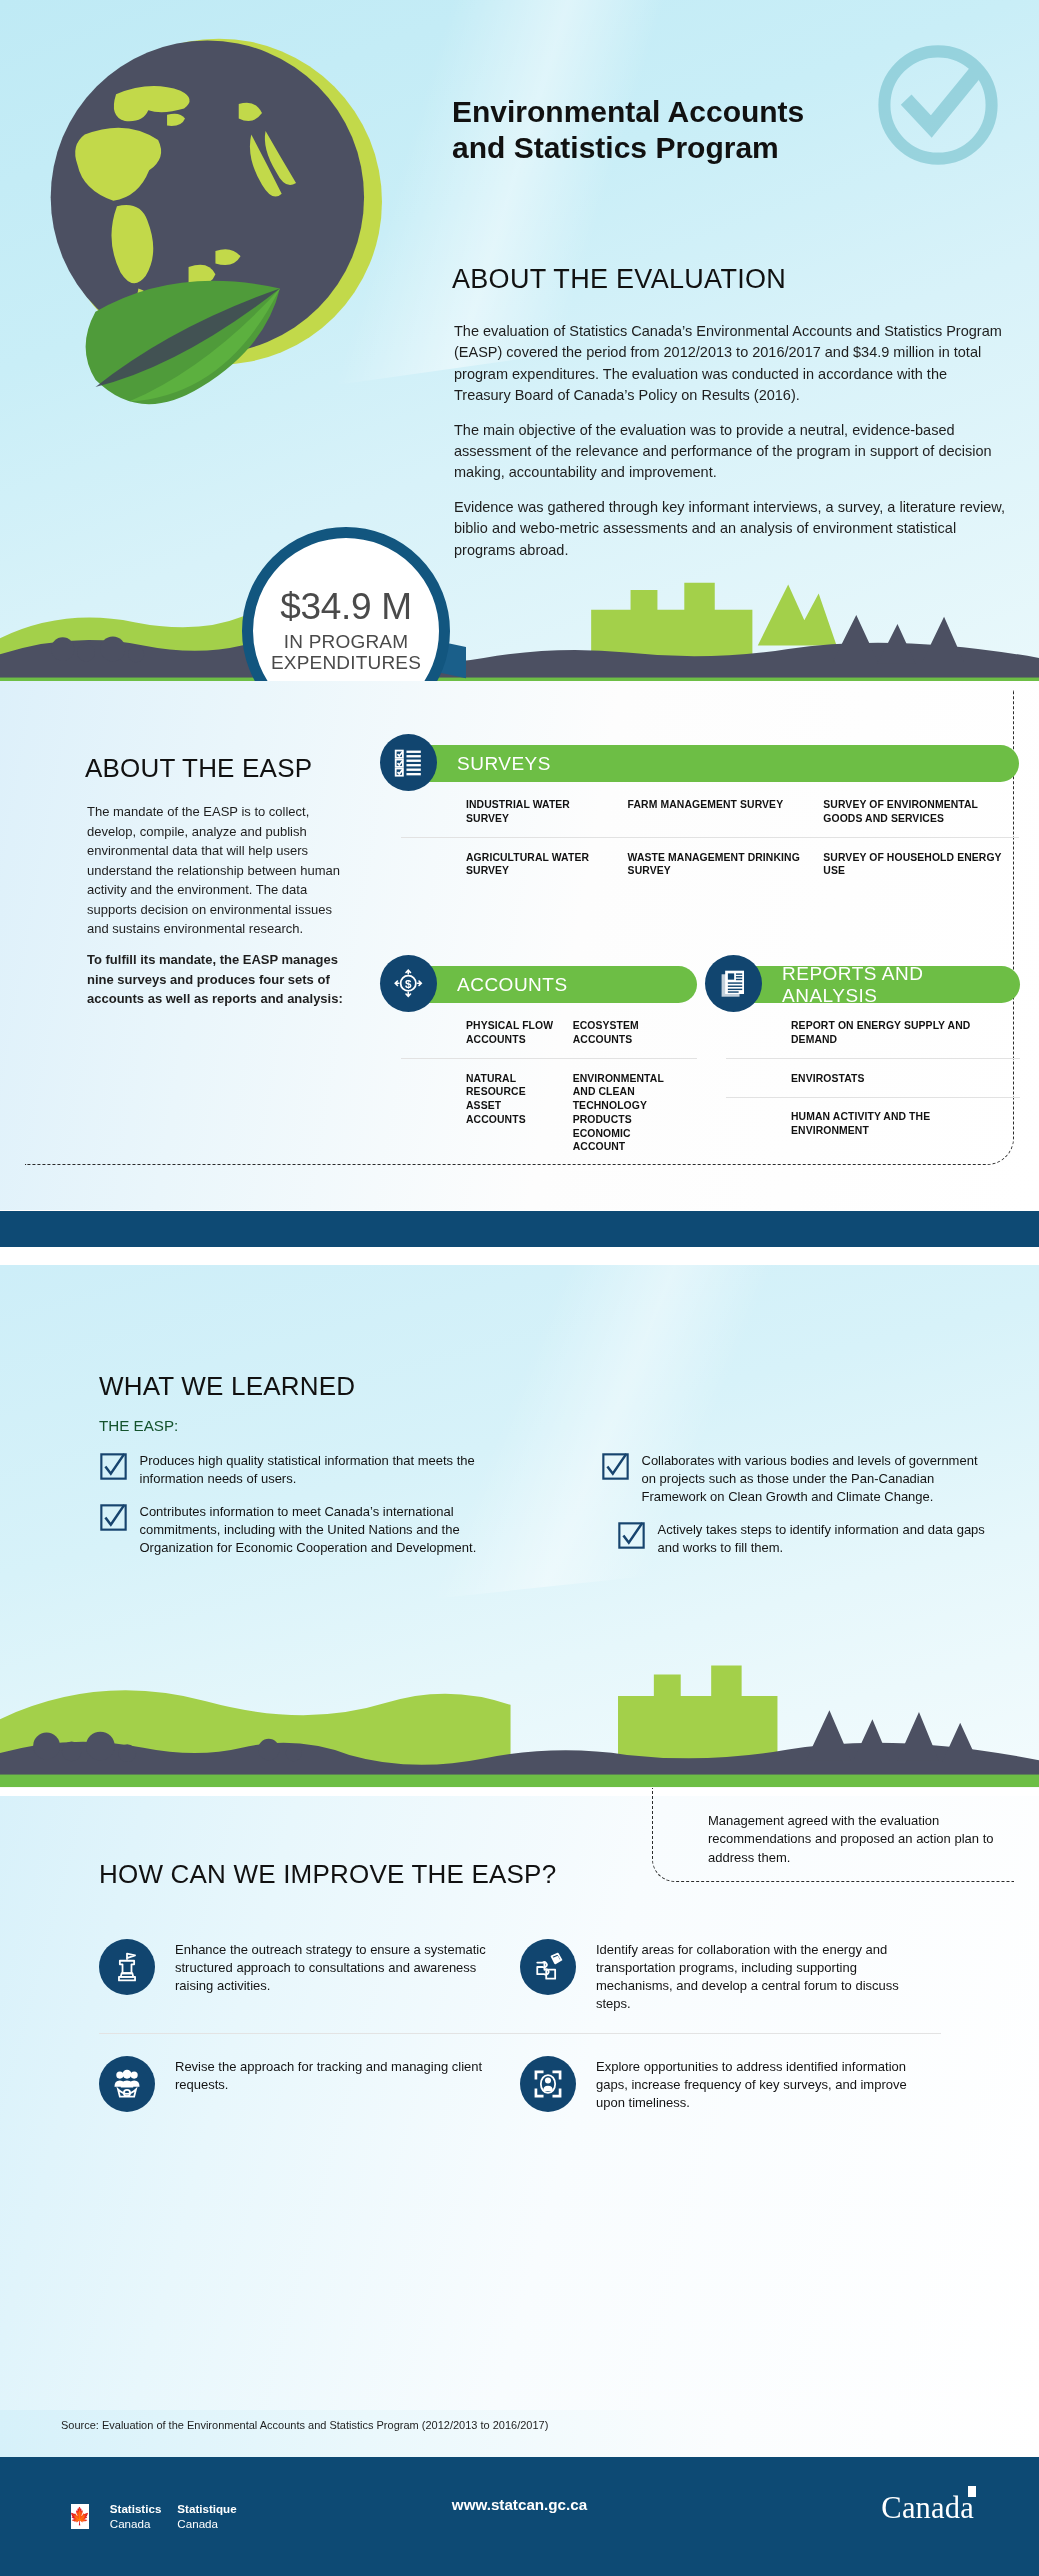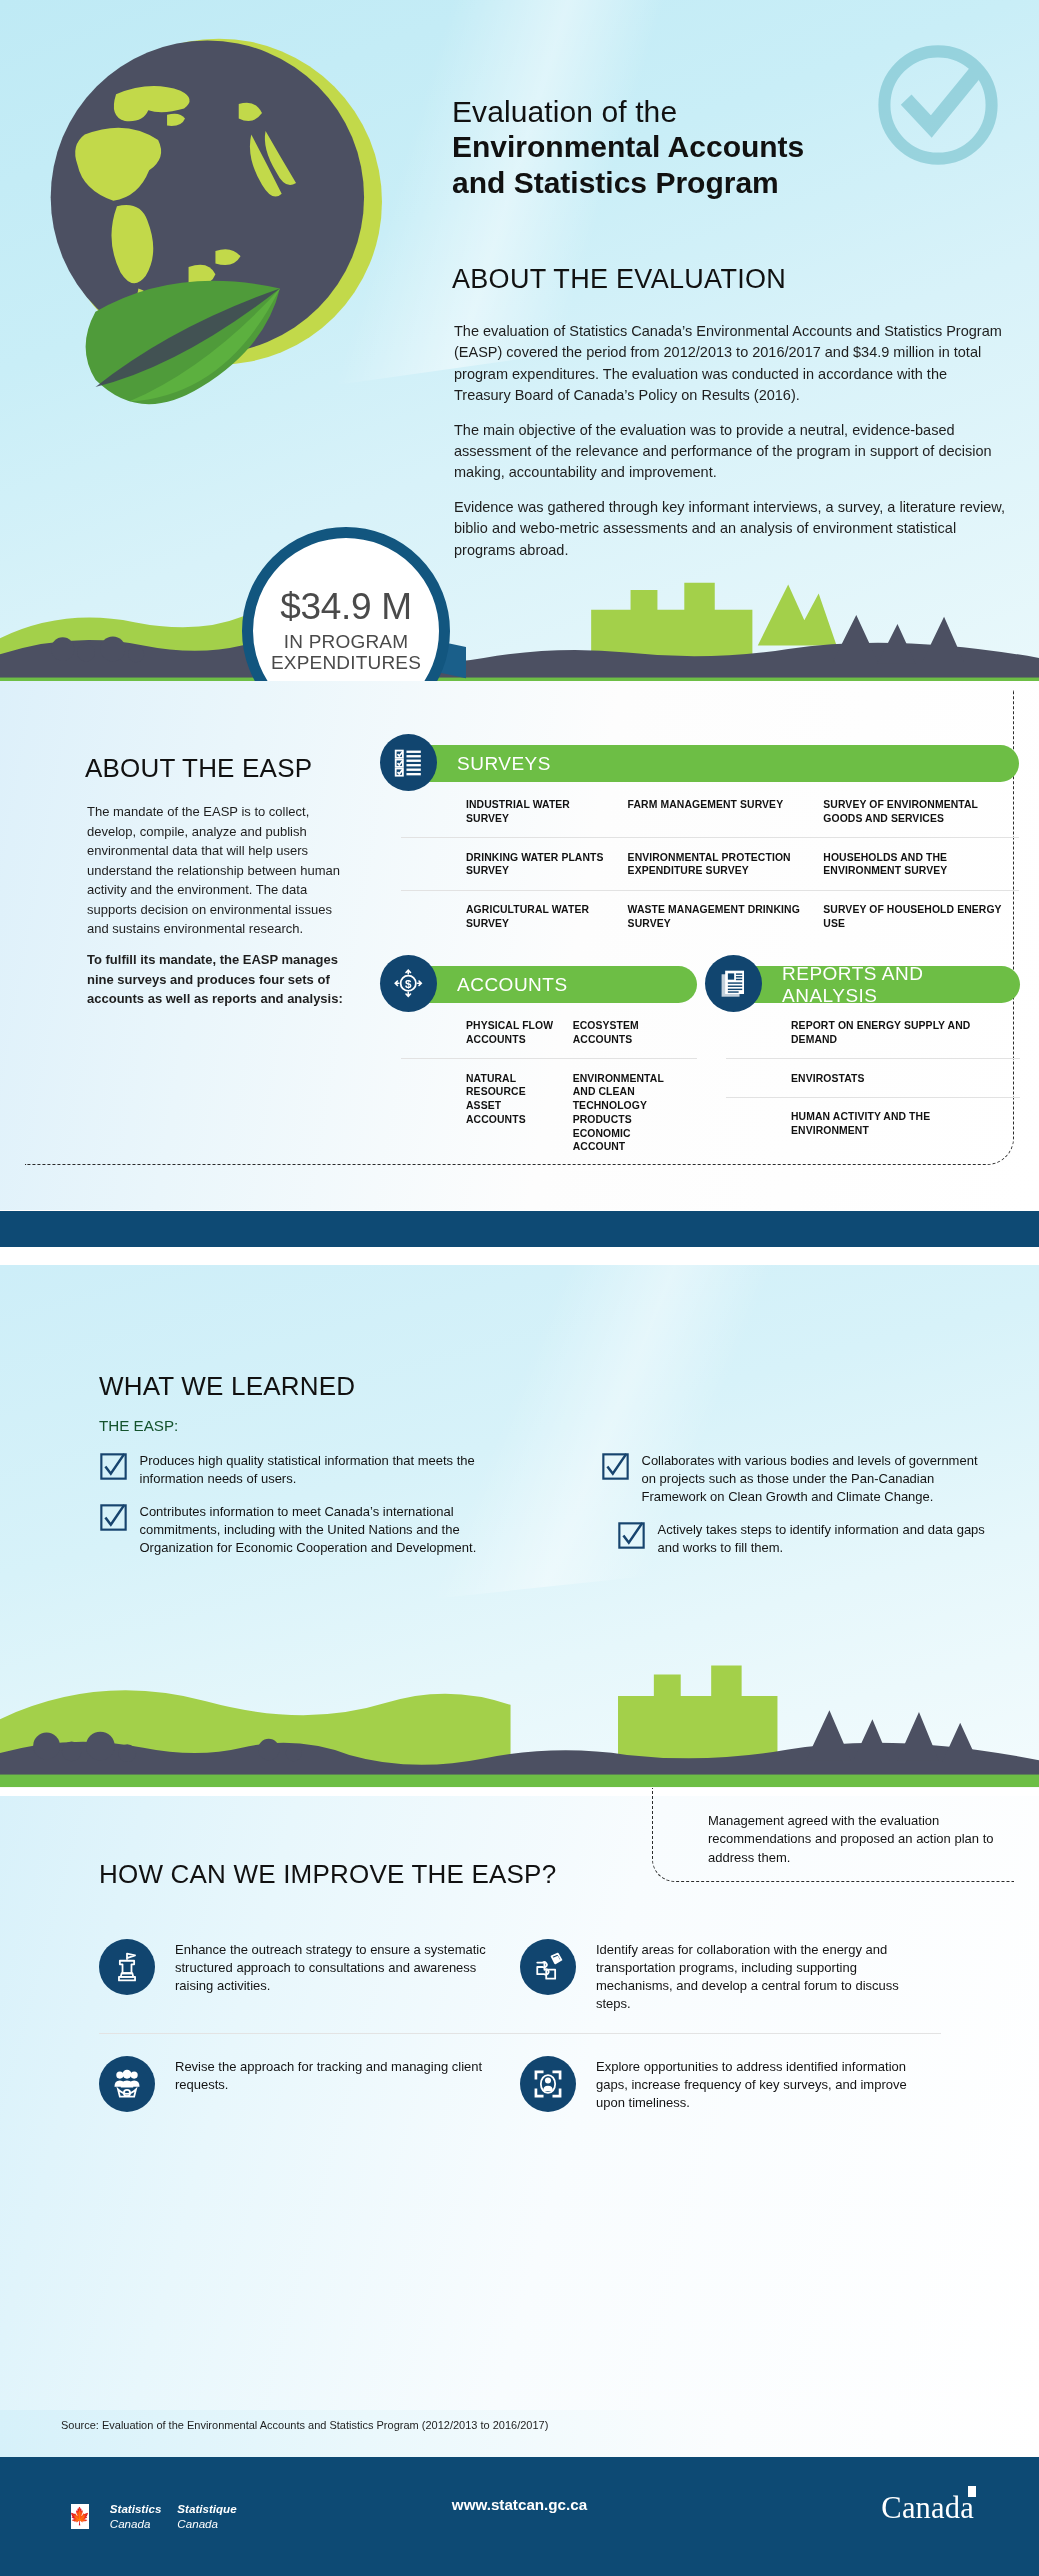--- a/index.html
+++ b/index.html
@@ -140,21 +140,21 @@
   .footer{
     position:absolute; left:0; top:2457px; width:1039px; height:119px; background:#0d4a74;
     display:flex; align-items:center;
   }
   .wordmark{ display:flex; align-items:center; margin-left:61px;}
   .flagbox{ width:38px; height:25px; background:#fff; position:relative; margin-right:10.8px;
             display:flex; align-items:center; justify-content:center;}
   .flagbox:before,.flagbox:after{ content:""; position:absolute; top:0; width:10px; height:25px; background:#0d4a74;}
   .flagbox:before{ left:0;} .flagbox:after{ right:0;}
   .maple{ color:#fff; font-size:17px; line-height:1; position:relative; z-index:2;}
-  .wm-txt{ color:#fff; font-size:11.6px; line-height:1.25; margin-right:16px;font-style:italic;}
+  .wm-txt{ color:#fff; font-size:11.6px; line-height:1.25; margin-right:16px;}
   .wm-txt b{ font-weight:700;}
   .foot-url{ position:absolute; left:0; right:0; text-align:center; top:39px; color:#fff; font-size:15.2px; font-weight:700;}
   .canada-wm{ position:absolute; right:65px; top:34px; color:#fff; font-size:30.5px;
               font-family:"Liberation Serif", serif; letter-spacing:0.2px;}
   .canada-flag{ position:absolute; right:59px; top:29px; width:15.2px; height:10.8px; background:#fff;}
   .canada-flag:before,.canada-flag:after{ content:""; position:absolute; top:0; width:3.6px; height:10.8px; background:#0d4a74;}
   .canada-flag:before{ left:0;} .canada-flag:after{ right:0;}
 </style>
 </head>
 <body>
@@ -181,21 +181,20 @@
       <path d="M232 86 q18 -6 26 10 q-10 14 -26 6z"></path>
       <path d="M246 120 q18 34 34 66 q-10 10 -22 -10 q-18 -30 -12 -56z"></path>
       <path d="M262 116 q16 28 34 58 q-12 8 -22 -12 q-16 -26 -12 -46z"></path>
     </g>
     <path d="M72 318 q90 -52 206 -26 q-16 66 -88 110 q-68 42 -118 -8 q-22 -36 0 -76z" fill="#4f9b3a"></path>
     <path d="M278 292 q-120 42 -206 110 q96 -24 206 -110z" fill="#3f4558" opacity=".85"></path>
     <path d="M278 292 q-80 88 -168 126 q108 -6 168 -126z" fill="#5cb03f"></path>
   </svg>
 
   <div class="title-block">
-    <div class="title-line1">Evaluation of the</div>
     <div class="title-line2">Environmental Accounts</div>
     <div class="title-line2">and Statistics Program</div>
   </div>
 
   <div class="about-head">ABOUT THE EVALUATION</div>
   <div class="about-body">
     <p>The evaluation of Statistics Canada’s Environmental Accounts and Statistics Program (EASP) covered the period from 2012/2013 to 2016/2017 and $34.9 million in total program expenditures. The evaluation was conducted in accordance with the Treasury Board of Canada’s Policy on Results (2016).</p>
     <p>The main objective of the evaluation was to provide a neutral, evidence-based assessment of the relevance and performance of the program in support of decision making, accountability and improvement.</p>
     <p>Evidence was gathered through key informant interviews, a survey, a literature review, biblio and webo-metric assessments and an analysis of environment statistical programs abroad.</p>
   </div>
@@ -265,25 +264,20 @@
   <div class="panel-bar">
     <span>SURVEYS</span>
   </div>
   <div class="grid-rows">
     <div class="grid-row">
       <div class="cell">INDUSTRIAL WATER SURVEY</div>
       <div class="cell">FARM MANAGEMENT SURVEY</div>
       <div class="cell">SURVEY OF ENVIRONMENTAL GOODS AND SERVICES</div>
     </div>
     <div class="grid-row">
-      <div class="cell">DRINKING WATER PLANTS SURVEY</div>
-      <div class="cell">ENVIRONMENTAL PROTECTION EXPENDITURE SURVEY</div>
-      <div class="cell">HOUSEHOLDS AND THE ENVIRONMENT SURVEY</div>
-    </div>
-    <div class="grid-row">
       <div class="cell">AGRICULTURAL WATER SURVEY</div>
       <div class="cell">WASTE MANAGEMENT DRINKING SURVEY</div>
       <div class="cell">SURVEY OF HOUSEHOLD ENERGY USE</div>
     </div>
   </div>
 </div>
 
 <div class="panel" id="panel-accounts">
   <div class="panel-icon">
     <svg width="30.5" height="30.5" viewBox="0 0 34 34">

